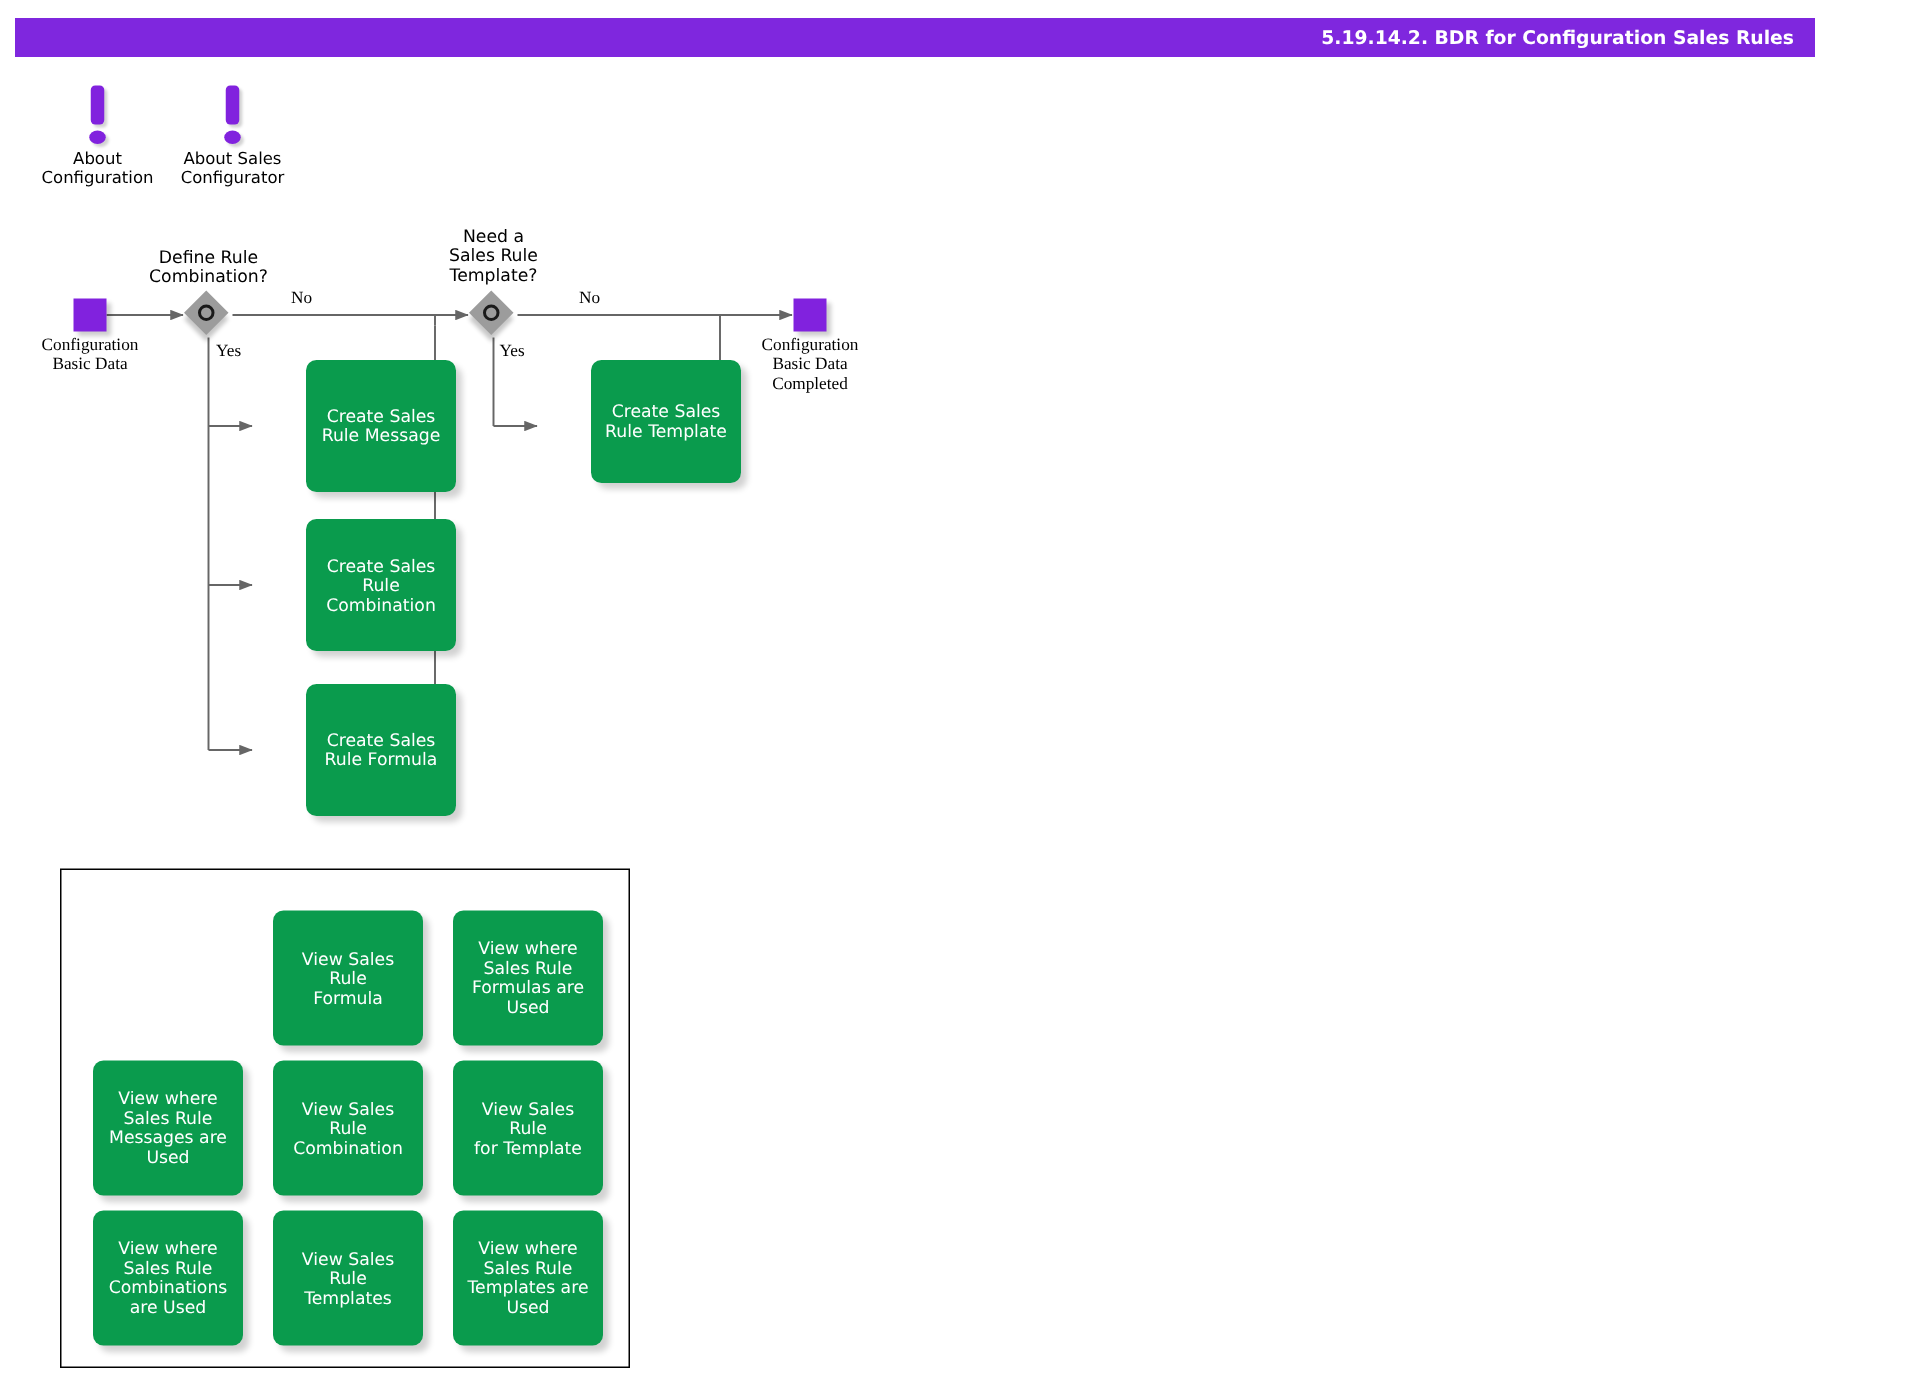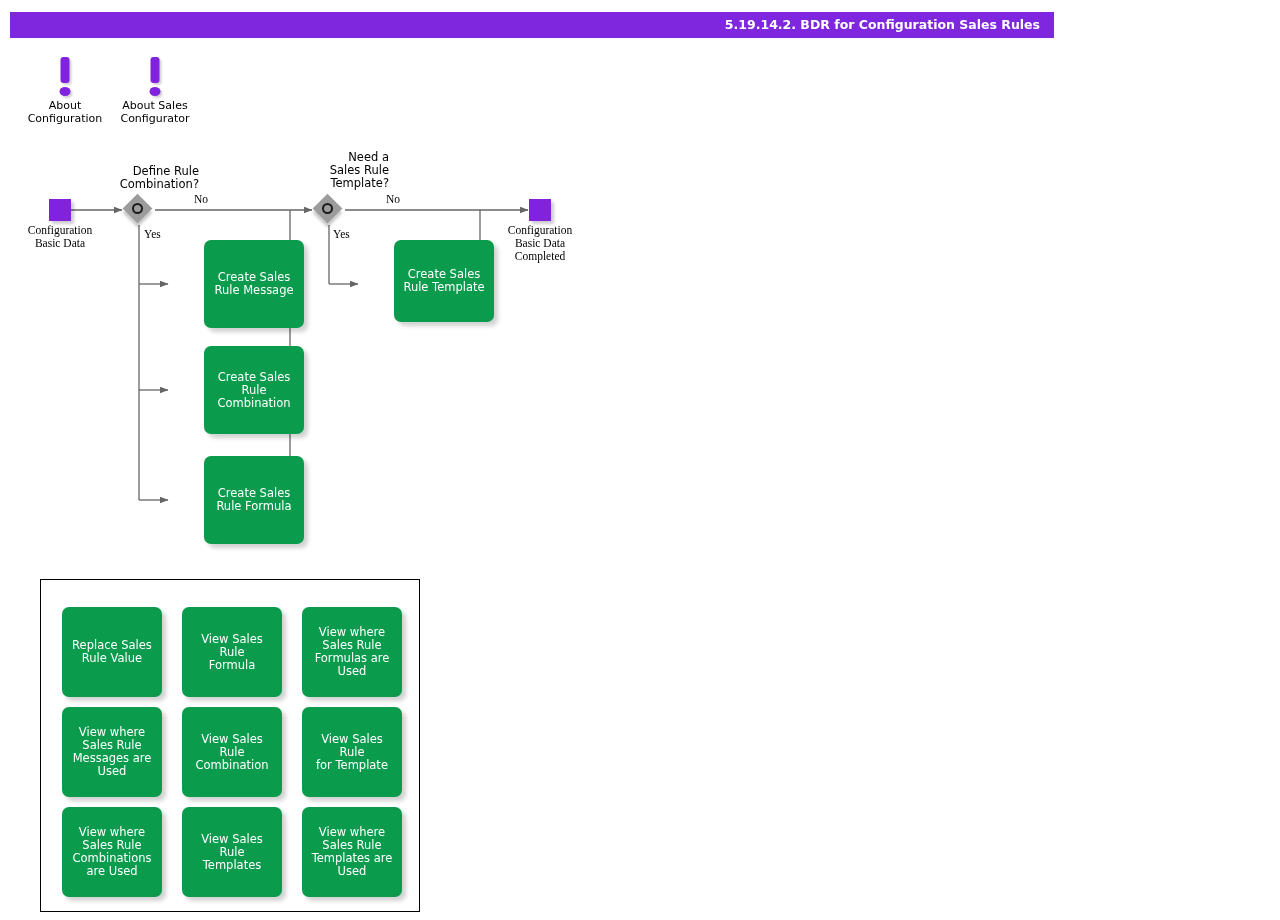--- a/index.html
+++ b/index.html
@@ -13,21 +13,21 @@
     position: relative;
     font-family: "DejaVu Sans", sans-serif;
     overflow: hidden;
   }
 
   
   #title-bar {
     position: absolute;
     left: 10px;
     top: 12px;
-    width: 1044px;
+    width: 1200px;
     height: 26px;
     background: #7F27DE;
   }
   #title-text {
     position: absolute;
     right: 14px;
     top: 0;
     line-height: 26px;
     color: #ffffff;
     font-size: 12.5px;
@@ -119,21 +119,21 @@
     position: absolute;
     left: 7.5px; top: 7.5px;
     width: 11px; height: 11px;
     border: 2.5px solid #1A1A1A;
     border-radius: 50%;
     background: #9C9C9C;
     box-sizing: border-box;
   }
   .gateway-label {
     position: absolute;
-    text-align: right;
+    text-align: center;
     font-size: 11.5px;
     color: #000000;
     line-height: 13px;
     white-space: pre-line;
     font-family: "DejaVu Sans", sans-serif;
   }
 
   
   .flow-label {
     position: absolute;
@@ -297,22 +297,20 @@
 <div class="task" style="left:360px; top:240px; width:100px; height:82px;">Create Sales
 Rule Template</div>
 
 <div class="event-node" style="left:529px; top:199px;"></div>
 <div class="event-label" style="left:480px; top:224px; width:120px;">Configuration
 Basic Data
 Completed</div>
 
 <div id="general-panel">
 
-  <div class="gen-task" style="left:21px; top:27px;">Replace Sales
-Rule Value</div>
   <div class="gen-task" style="left:141px; top:27px;">View Sales Rule
 Formula</div>
   <div class="gen-task" style="left:261px; top:27px;">View where
 Sales Rule
 Formulas are
 Used</div>
 
   <div class="gen-task" style="left:21px; top:127px;">View where
 Sales Rule
 Messages are

